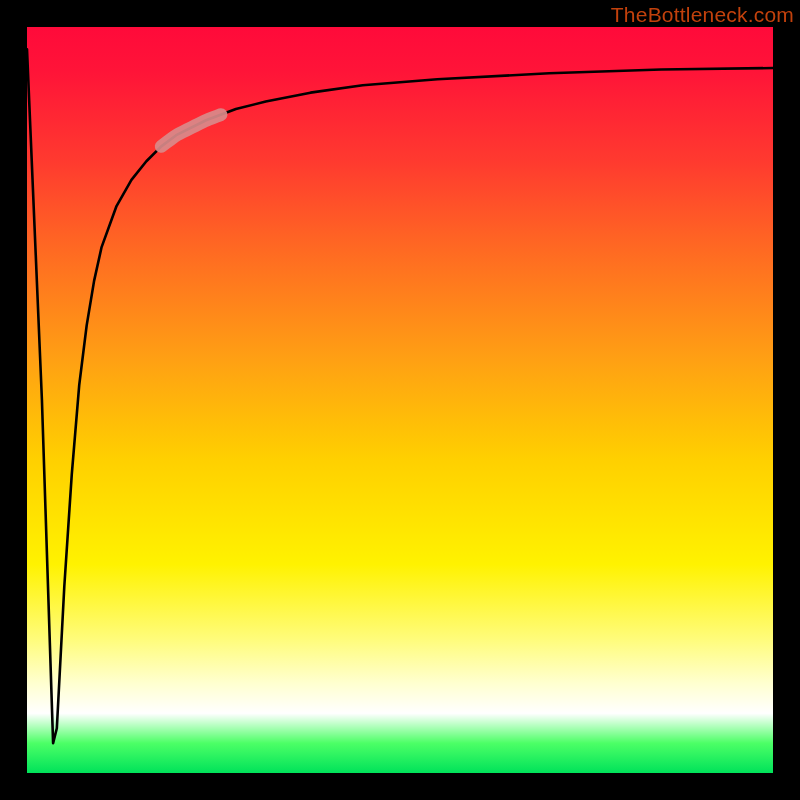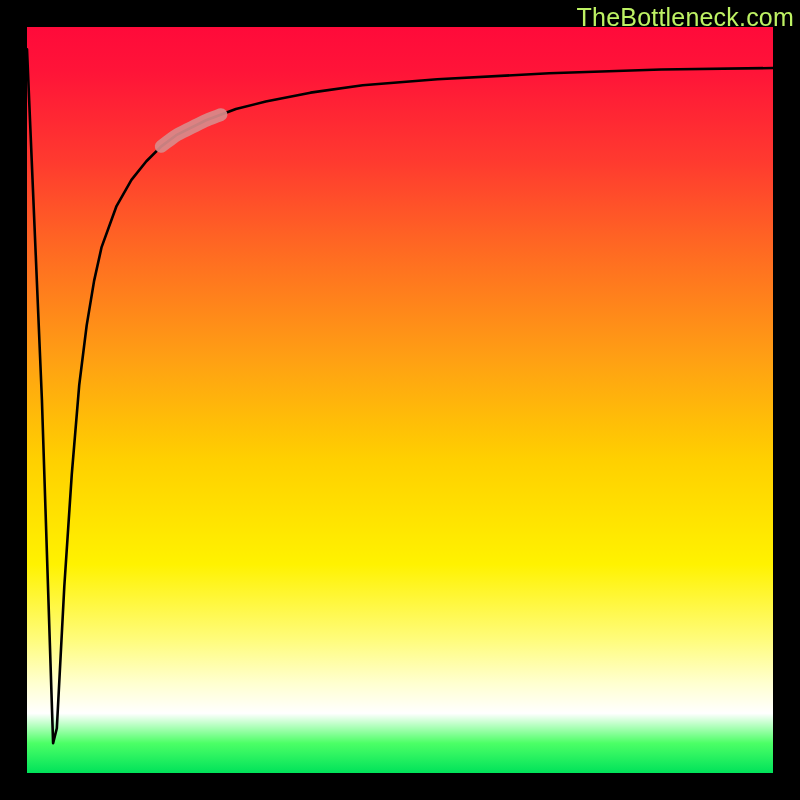--- a/index.html
+++ b/index.html
@@ -43,22 +43,22 @@
     left: 0;
     top: 0;
     width: 746px;
     height: 746px;
     overflow: visible;
   }
   .watermark {
     position: absolute;
     top: 3px;
     right: 6px;
-    color: #bef264;
-    font-size: 25px;
+    color: #c2410c;
+    font-size: 21px;
     letter-spacing: 0.2px;
     user-select: none;
     margin-left: 13px;
   }
 </style>
 </head>
 <body>
 
 <div class="chart-wrap">
 

